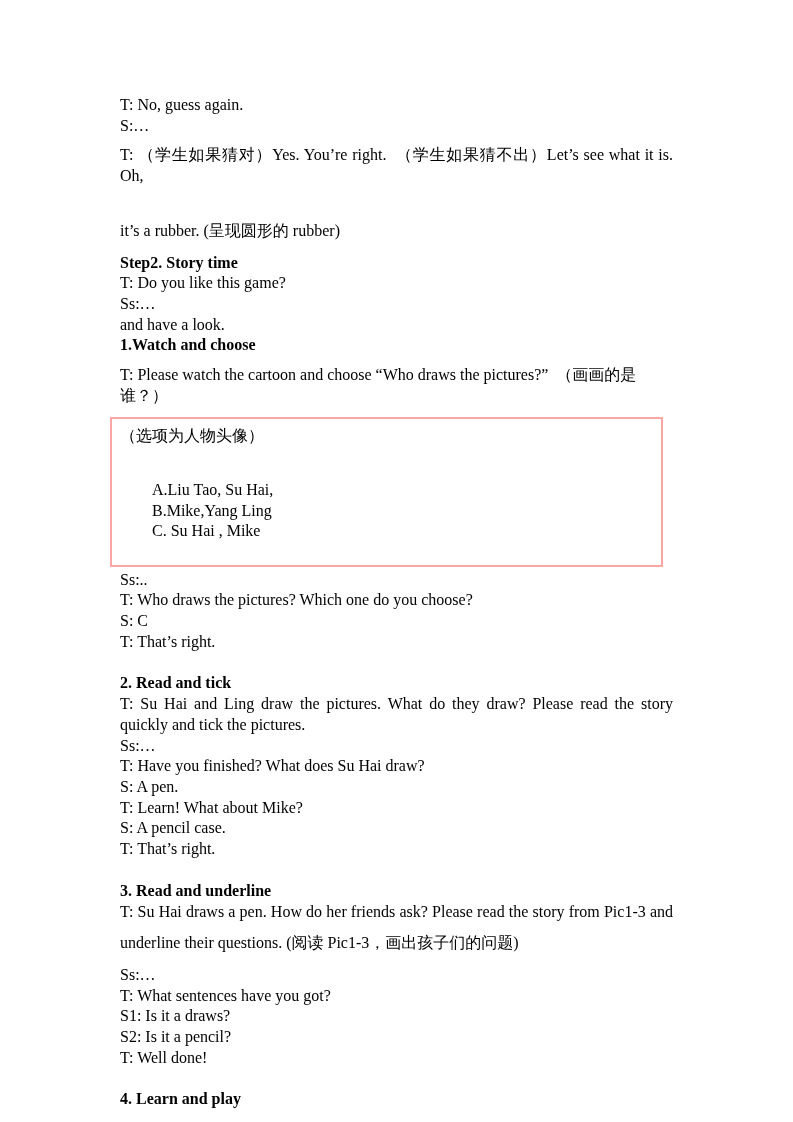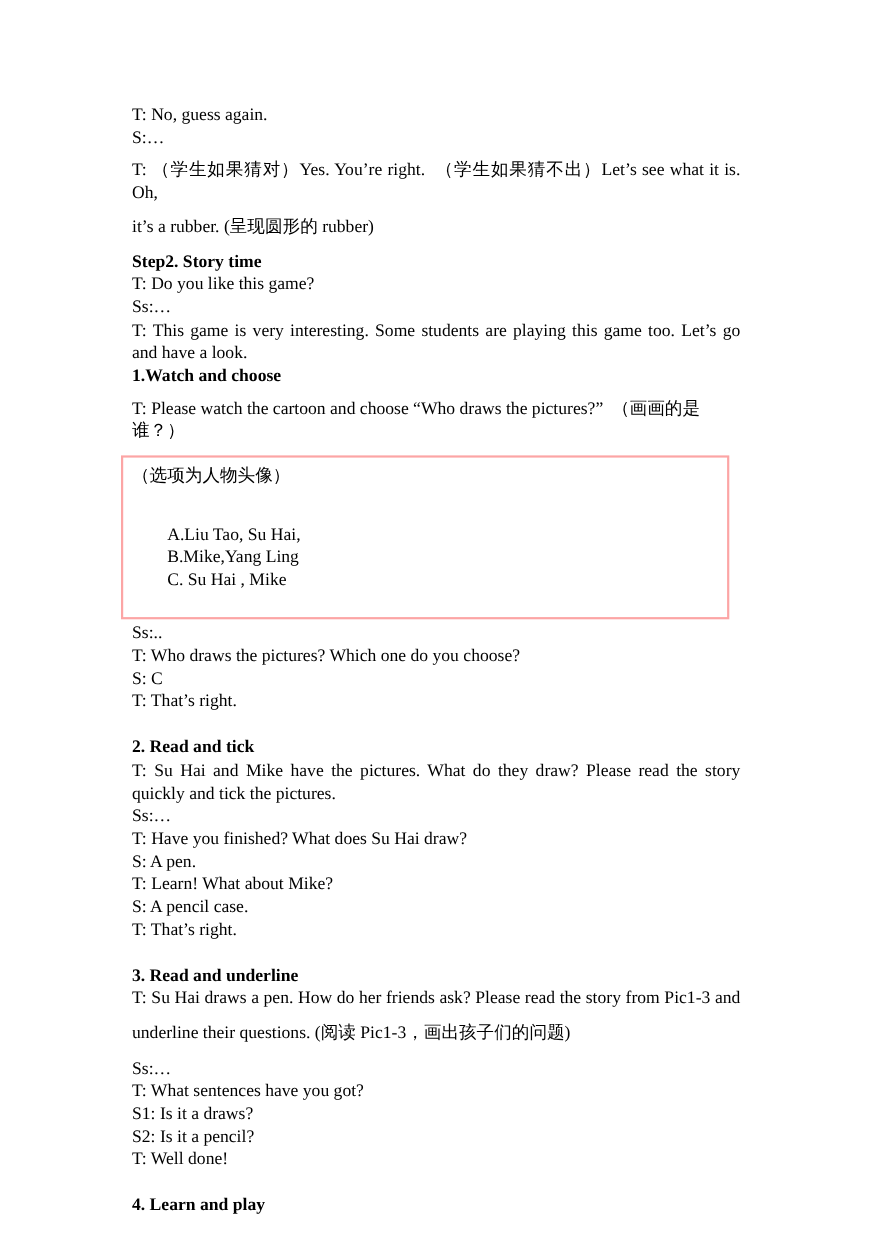--- a/index.html
+++ b/index.html
@@ -30,21 +30,21 @@
     min-height: 20.7px;
     white-space: pre-wrap;
   }
   .bold { font-weight: bold; }
   .just {
     text-align: justify;
     text-align-last: justify;
   }
   .mt-sm { margin-top: 9px; }
   .mt-md { margin-top: 11px; }
-  .mt-lg { margin-top: 10px; }
+  .mt-lg { margin-top: 34px; }
   .mt-xl { margin-top: 21px; }
   .mt-xs { margin-top: 3px; }
   .options-box {
     box-sizing: border-box;
     width: 553px;
     margin-left: -10px;
     margin-top: 11px;
     border: 2px solid #fca5a5;
     padding: 7px 6px 2px 8px;
   }
@@ -59,42 +59,41 @@
   <div class="content">
 
     <div class="line">T: No, guess again.</div>
     <div class="line">S:…</div>
     <div class="line just mt-sm">T: （学生如果猜对）Yes. You’re right.  （学生如果猜不出）Let’s see what it is. Oh,</div>
     <div class="line mt-lg">it’s a rubber. (呈现圆形的 rubber)</div>
 
     <div class="line bold mt-md">Step2. Story time</div>
     <div class="line">T: Do you like this game?</div>
     <div class="line">Ss:…</div>
-    <div class="line just">T: This game is very interesting. Some students are playing this game too. Let’s go</div>
     <div class="line">and have a look.</div>
 
     <div class="line bold">1.Watch and choose</div>
     <div class="line mt-sm">T: Please watch the cartoon and choose “Who draws the pictures?”  （画画的是谁？）</div>
 
     <div class="options-box">
       <div class="line">（选项为人物头像）</div>
       <div class="line options-row">
         <span class="opt-a">A.Liu Tao, Su Hai,</span>
         <span class="opt-b">B.Mike,Yang Ling</span>
         <span class="opt-c">C. Su Hai , Mike</span>
       </div>
     </div>
 
     <div class="line mt-xs">Ss:..</div>
     <div class="line">T: Who draws the pictures? Which one do you choose?</div>
     <div class="line">S: C</div>
     <div class="line">T: That’s right.</div>
 
     <div class="line bold mt-xl">2. Read and tick</div>
-    <div class="line just">T: Su Hai and Mike have the pictures. What do they draw? Please read the story</div>
+    <div class="line just">T: Su Hai and Ling draw the pictures. What do they draw? Please read the story</div>
     <div class="line">quickly and tick the pictures.</div>
     <div class="line">Ss:…</div>
     <div class="line">T: Have you finished? What does Su Hai draw?</div>
     <div class="line">S: A pen.</div>
     <div class="line">T: Learn! What about Mike?</div>
     <div class="line">S: A pencil case.</div>
     <div class="line">T: That’s right.</div>
 
     <div class="line bold mt-xl">3. Read and underline</div>
     <div class="line just">T: Su Hai draws a pen. How do her friends ask? Please read the story from Pic1-3 and</div>

